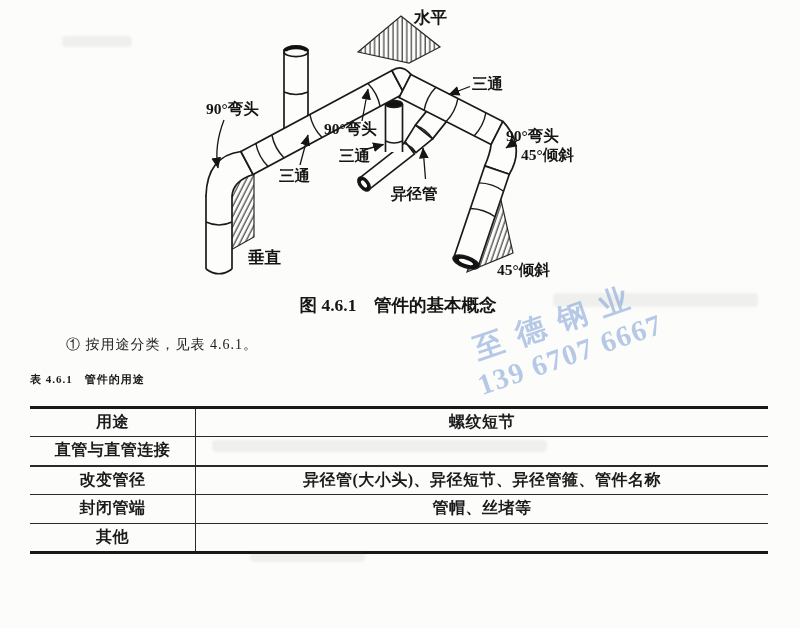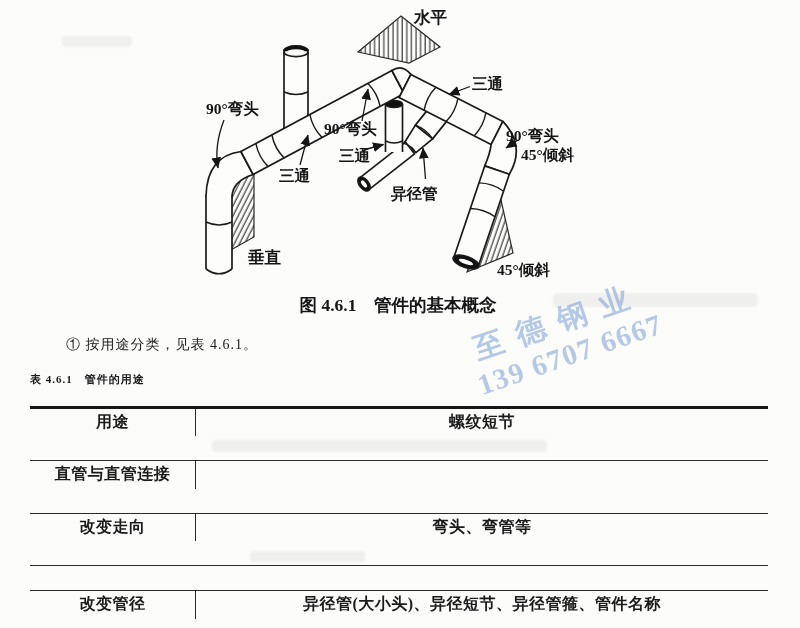--- a/index.html
+++ b/index.html
@@ -6,21 +6,21 @@
   body{width:800px;height:628px;background:#fcfcfb;position:relative;overflow:hidden;
        font-family:"Liberation Serif","DejaVu Serif",serif;color:#1b1b1b;}
   .page{position:absolute;inset:0;}
   svg text{font-family:"Liberation Serif","DejaVu Serif",serif;font-weight:bold;fill:#151515;}
   .para{position:absolute;left:66px;top:336px;font-size:14px;letter-spacing:1px;}
   .tbl-title{position:absolute;left:30px;top:372px;width:738px;text-align:left;
              font-size:11px;font-weight:bold;letter-spacing:1px;}
   .tbl{position:absolute;left:30px;top:406px;width:738px;
        border-top:3px solid #181818;border-bottom:3px solid #181818;}
   .tr{display:grid;grid-template-columns:166px 1fr;}
-  .tr + .tr{border-top:1.6px solid #2a2a2a;margin-top:24px;}
+  .tr + .tr{border-top:1.6px solid #2a2a2a;}
   .td{min-height:27.5px;display:flex;align-items:center;justify-content:center;
       font-size:16px;font-weight:bold;letter-spacing:.5px;padding:1px 4px;box-sizing:border-box;}
   .td.c1{border-right:1.6px solid #2a2a2a;}
   .tr.head .td{min-height:27px;}
   .wm{position:absolute;left:469px;top:333px;transform:rotate(-19deg);transform-origin:0 0;
       color:rgba(122,158,214,0.55);font-weight:bold;pointer-events:none;z-index:6;white-space:nowrap;}
   .wm .l1{font-size:30px;letter-spacing:14px;line-height:36px;}
   .wm .l2{font-size:29px;letter-spacing:1.5px;line-height:34px;margin-left:-8px;}
   .smudge{position:absolute;background:rgba(70,70,70,0.07);filter:blur(1.3px);border-radius:4px;}
 </style>
@@ -144,30 +144,31 @@
 
   <div class="tbl">
     <div class="tr head">
       <div class="td c1">用途</div>
       <div class="td">螺纹短节</div>
     </div>
     <div class="tr">
       <div class="td c1">直管与直管连接</div>
     </div>
     <div class="tr">
-      <div class="td c1">改变走向</div>
-      <div class="td">弯头、弯管等</div>
-    </div>
-    <div class="tr">
     </div>
     <div class="tr">
       <div class="td c1">改变管径</div>
       <div class="td">异径管(大小头)、异径短节、异径管箍、管件名称</div>
     </div>
     <div class="tr">
+      <div class="td c1">封闭管端</div>
+      <div class="td">管帽、丝堵等</div>
+    </div>
+    <div class="tr">
+      <div class="td c1">其他</div>
     </div>
   </div>
 
   <div class="wm">
     <div class="l1">至德钢业</div>
     <div class="l2">139 6707 6667</div>
   </div>
 
   <div class="smudge" style="left:553px;top:293px;width:205px;height:14px;"></div>
   <div class="smudge" style="left:212px;top:440px;width:335px;height:12px;"></div>

